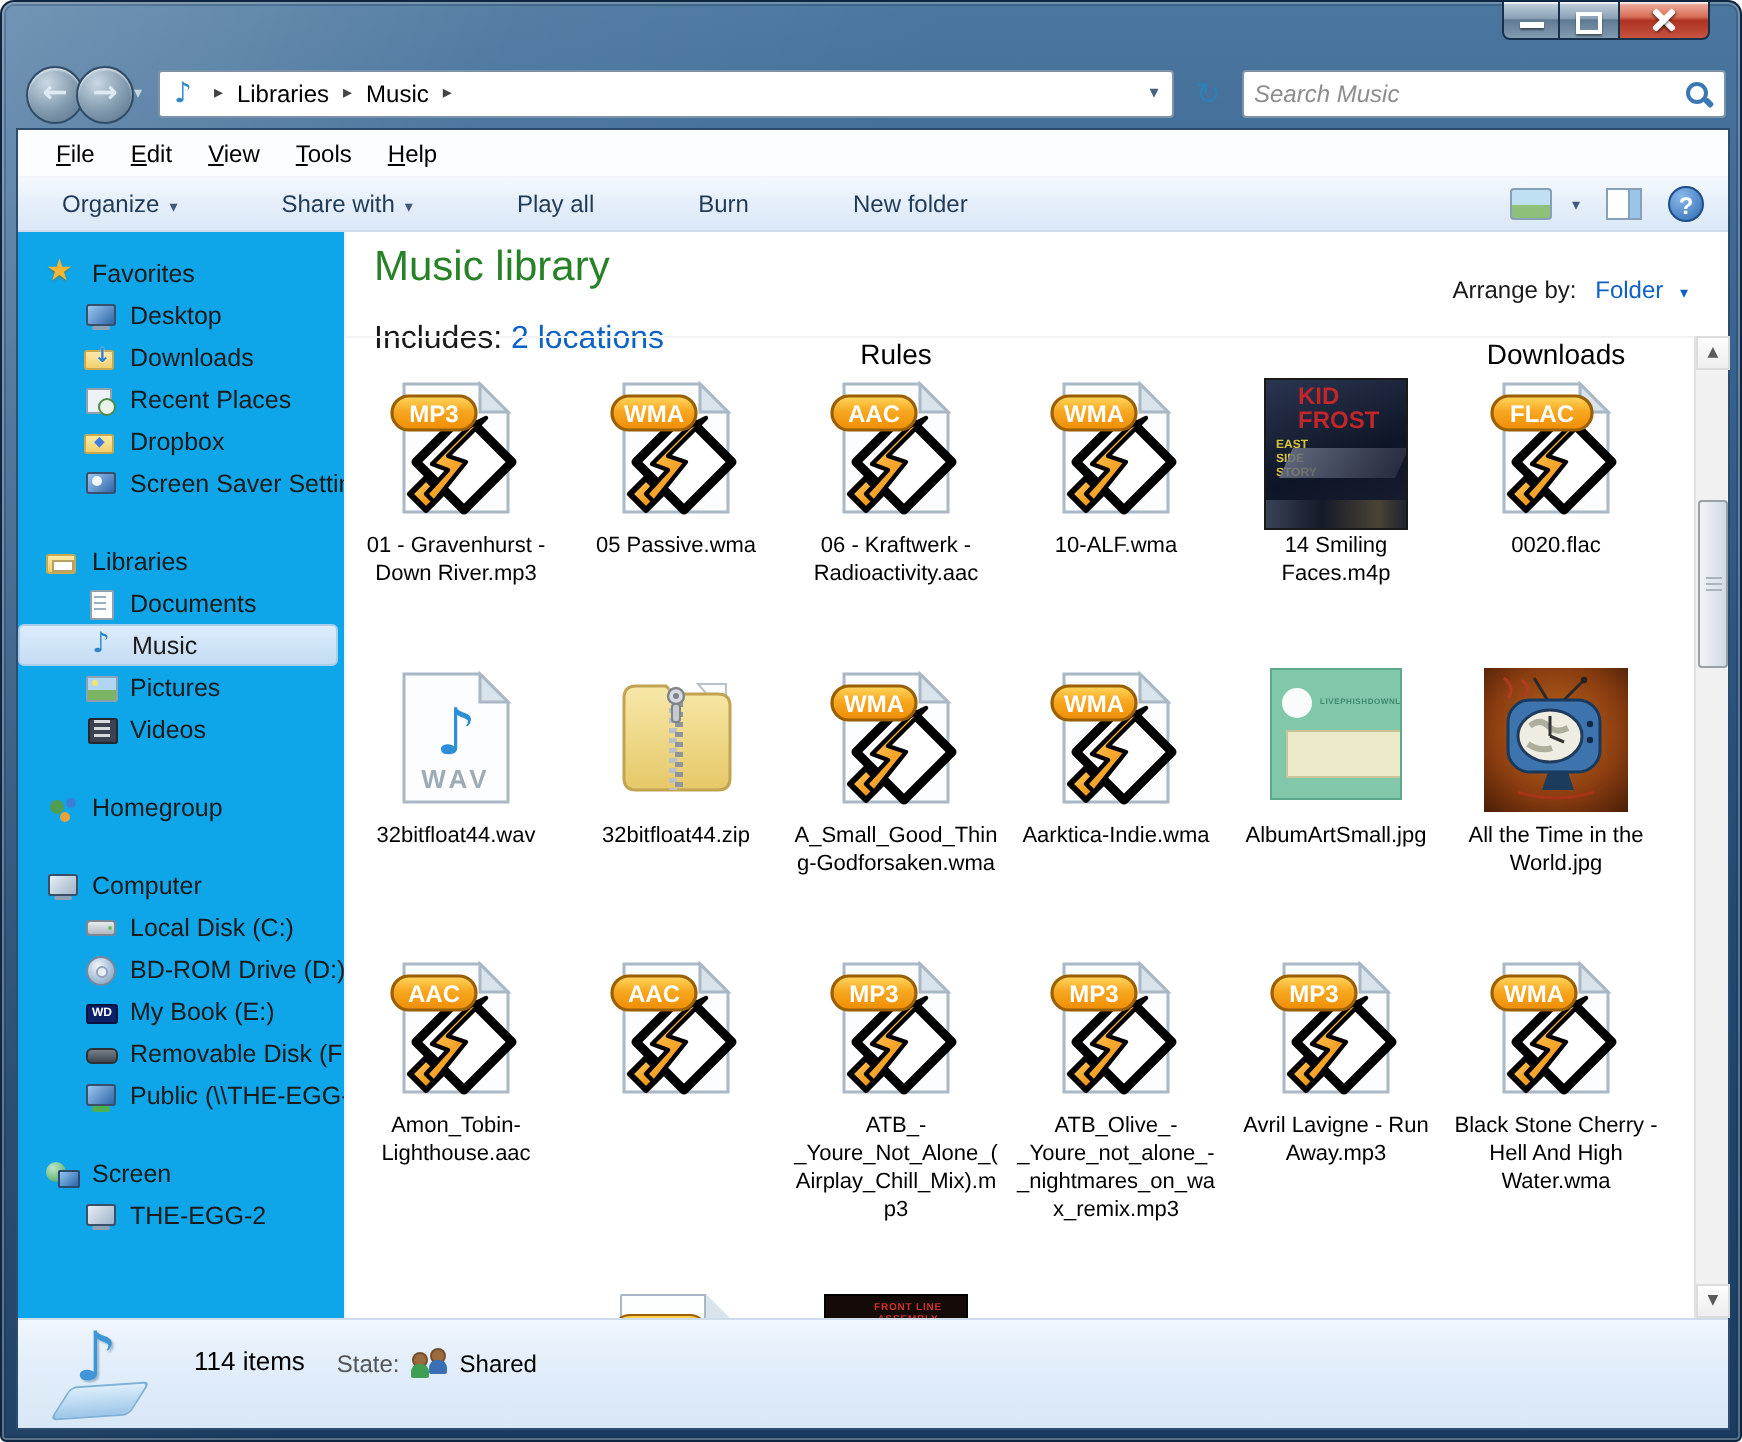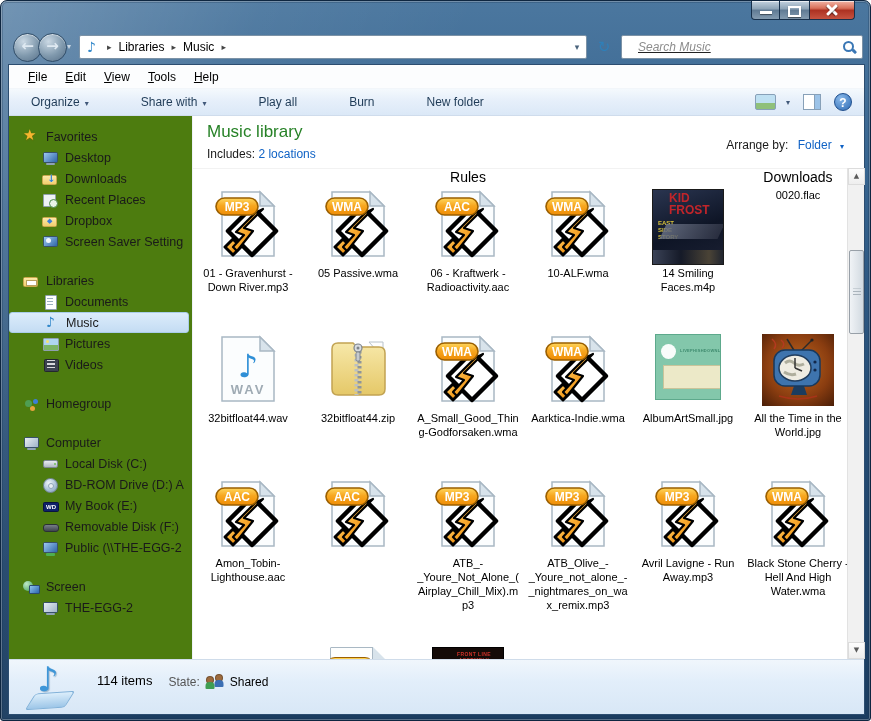--- a/index.html
+++ b/index.html
@@ -35,40 +35,40 @@
   .nav-fwd{left:37px;}
   .nav-chev{position:absolute;left:66px;top:41px;color:#c9d6e2;font-size:8px;}
   .addressbar{position:absolute;left:78px;top:34px;width:508px;height:24px;background:#fff;border:1px solid #7c92a6;border-radius:2px;display:flex;align-items:center;font-size:12px;color:#000;box-sizing:border-box;}
   .crumb-note{color:#2f86c9;font:bold 14px/14px "DejaVu Sans",sans-serif;margin:0 4px 0 7px;}
   .crumb-sep{font-size:9px;color:#444;margin:0 7px;font-family:"DejaVu Sans",sans-serif;}
   .crumb{cursor:default;}
   .addr-spacer{flex:1;}
   .addr-drop{width:18px;text-align:center;color:#4a637c;font-size:9px;font-family:"DejaVu Sans",sans-serif;}
   .refresh{position:absolute;left:592px;top:35px;width:22px;height:22px;text-align:center;font:15px/22px "DejaVu Sans",sans-serif;color:#2f7fb8;}
   .searchbox{position:absolute;left:620px;top:34px;width:242px;height:24px;background:#fff;border:1px solid #7c92a6;border-radius:2px;display:flex;align-items:center;box-sizing:border-box;}
-  .searchbox input{border:none;outline:none;flex:1;font:italic 12px "Liberation Sans",sans-serif;color:#222;padding:0 16px;background:transparent;text-decoration:underline;}
+  .searchbox input{border:none;outline:none;flex:1;font:italic 12px "Liberation Sans",sans-serif;color:#222;padding:0 5px;background:transparent;}
   .searchbox input::placeholder{color:#8d8d8d;font-style:italic;}
   .mag{width:16px;height:16px;margin-right:5px;position:relative;flex:none;}
   .mag::before{content:"";position:absolute;left:2px;top:2px;width:7px;height:7px;border:2px solid #3a77b5;border-radius:50%;}
   .mag::after{content:"";position:absolute;left:10.5px;top:11px;width:5px;height:2.5px;background:#3a77b5;transform:rotate(45deg);border-radius:1px;}
   
   .menubar{height:23px;background:#fcfdfe;display:flex;align-items:center;padding-left:10px;font-size:12px;color:#000;}
   .menu-item{padding:3px 9px;cursor:default;}
   .toolbar{height:28px;background:linear-gradient(#f4f9fd,#e6effa 45%,#dbe8f7);border-top:1px solid #f2f6fa;border-bottom:1px solid #cfdcec;display:flex;align-items:center;padding:0 14px;font-size:12px;color:#1f3b57;position:relative;box-sizing:border-box;gap:24px;}
   .tb-btn{padding:4px 8px;margin-right:12px;cursor:default;white-space:nowrap;}
   .caret{font-size:8px;margin-left:5px;color:#41597a;font-family:"DejaVu Sans",sans-serif;}
   .tb-right{position:absolute;right:12px;top:0;height:100%;display:flex;align-items:center;gap:13px;}
   .views-wrap{display:flex;align-items:center;gap:5px;}
   .views-ic{width:19px;height:14px;border:1px solid #87a0b8;border-radius:2px;background:linear-gradient(180deg,#bfe0f2 55%,#8fc07a 55%);}
   .preview-ic{width:16px;height:14px;border:1px solid #87a0b8;background:#fff;position:relative;}
   .preview-ic::after{content:"";position:absolute;right:0;top:0;width:5px;height:100%;background:#9cc3e8;border-left:1px solid #87a0b8;}
   .help-ic{width:18px;height:18px;border-radius:50%;background:radial-gradient(circle at 35% 28%,#8ab9ea,#2e6bb4);border:1px solid #1d4d8c;color:#fff;font:bold 12px/18px "Liberation Sans",sans-serif;text-align:center;box-sizing:border-box;}
   
   .bodyarea{position:relative;height:543px;display:flex;}
-  .sidebar{width:184px;flex:none;padding-top:10px;font-size:12.5px;color:#1a1a1a;overflow:hidden;border-right:1px solid #eef3f8;box-sizing:border-box;background:#4d7c0f;}
+  .sidebar{width:164px;flex:none;padding-top:10px;font-size:12.5px;color:#1a1a1a;overflow:hidden;border-right:1px solid #eef3f8;box-sizing:border-box;background:#0ea5e9;}
   .sb-section{margin-bottom:18px;}
   .sb-head{display:flex;align-items:center;padding:2px 0 2px 14px;height:17px;white-space:nowrap;cursor:default;}
   .sb-item{display:flex;align-items:center;padding:2px 0 2px 33px;height:17px;white-space:nowrap;cursor:default;}
   .sb-item.sel{background:linear-gradient(#dcecfb,#c4dcf3);border:1px solid #a9cdea;border-radius:3px;margin-right:3px;height:15px;padding-top:2px;padding-bottom:2px;}
   
   .ic{width:17px;height:16px;margin-right:6px;flex:none;position:relative;display:inline-block;}
   .ic-star::before{content:"★";position:absolute;left:0;top:-2px;font:15px/16px "DejaVu Sans",sans-serif;color:#f7b62f;text-shadow:0 1px 1px rgba(150,90,0,.4);}
   .mon::before{content:"";position:absolute;left:1px;top:2px;width:13px;height:9px;border:1px solid #38506c;border-radius:1.5px;background:linear-gradient(135deg,#9cc8f0,#2f66a8);}
   .mon::after{content:"";position:absolute;left:4px;top:13px;width:9px;height:2.5px;background:#8fa2b5;border-radius:1px;}
   .mon--gray::before{background:linear-gradient(135deg,#e8eef4,#9fb4c8);}
@@ -92,22 +92,22 @@
   .ic-cdrom::before{content:"";position:absolute;left:1px;top:1px;width:13px;height:13px;border-radius:50%;background:radial-gradient(circle at 38% 32%,#f2f7fa,#a9c0d8 55%,#7e99b8);border:1px solid #76879c;}
   .ic-cdrom::after{content:"";position:absolute;left:6px;top:6px;width:4px;height:4px;border-radius:50%;background:#e8eef4;border:1px solid #8fa4ba;}
   .ic-wd::before{content:"WD";position:absolute;left:1px;top:4px;width:14px;height:8px;background:#0e2168;color:#fff;font:bold 6px/8px "Liberation Sans",sans-serif;text-align:center;border-radius:1.5px;border:1px solid #081240;}
   .ic-usb::before{content:"";position:absolute;left:1px;top:5px;width:14px;height:6px;border-radius:3px;background:linear-gradient(#777e88,#3f454e);border:1px solid #2b3036;}
   .ic-publicpc::after{content:"";position:absolute;left:4px;top:13px;width:9px;height:3px;background:#4fae4f;border-radius:1px;}
   .ic-network::before{content:"";position:absolute;left:0;top:2px;width:10px;height:10px;border-radius:50%;background:radial-gradient(circle at 35% 30%,#bfe8c8,#3f9e53);}
   .ic-network::after{content:"";position:absolute;right:0;bottom:1px;width:9px;height:7px;background:linear-gradient(135deg,#8fc3ef,#2b66ad);border:1px solid #2b4a6e;border-radius:1px;}
   
   .fpane{flex:1;position:relative;background:#fff;}
   .fheader{height:52px;position:relative;padding:6px 0 0 14px;box-sizing:border-box;}
-  .ftitle{font-size:17px;color:#278227;}
-  .fincl{font-size:12px;margin-top:5px;color:#1a1a1a;}
+  .ftitle{font-size:21px;color:#278227;}
+  .fincl{font-size:16px;margin-top:15px;color:#1a1a1a;}
   .link{color:#0f62c5;cursor:pointer;}
   .arrange{position:absolute;right:20px;top:22px;font-size:12px;color:#1a1a1a;}
   .arrange .val{color:#0f62c5;margin-left:6px;cursor:pointer;}
   .arrange .caret{color:#0f62c5;}
   .scrollarea{position:absolute;left:0;right:17px;top:52px;bottom:0;overflow:hidden;border-top:1px solid #f2f2f2;}
   .partials-top{position:relative;height:18px;}
   .pt-label{position:absolute;top:0;width:110px;text-align:center;font-size:14px;color:#000;}
   .frow{display:flex;height:145px;}
   .fcell{width:110px;flex:none;display:flex;flex-direction:column;align-items:center;cursor:default;}
   .fi-wrap{height:76px;display:flex;align-items:flex-start;justify-content:center;margin-top:2px;}
@@ -423,20 +423,33 @@
                 <div class="fcell">
                   <div class="fi-wrap">
                     <div class="art art-kf">
                       <span class="t1">KID FROST</span>
                       <span class="t2">EAST SIDE STORY</span>
                     </div>
                   </div>
                   <div class="flabel">14 Smiling Faces.m4p</div>
                 </div>
                 <div class="fcell">
+                  <div class="fi-wrap">
+                    <svg class="fic" width="66" height="70" viewBox="0 0 66 70">
+                      <polygon points="7,3 45,3 59,17 59,67 7,67" fill="#fbfdfe" stroke="#a9b8c4" stroke-width="1.5"></polygon>
+  <polygon points="45,3 45,17 59,17" fill="#d8e3eb" stroke="#a9b8c4" stroke-width="1.5"></polygon>
+  <g stroke="#000" stroke-linejoin="round">
+    <polygon points="37,18 61,42 37,66 13,42" fill="#fff" stroke-width="4.5"></polygon>
+    <polygon points="18,50 26,58 18,66 10,58" fill="url(#g-bolt)" stroke-width="3"></polygon>
+    <polygon points="48,20 29,39 38,42 22,62 18,58 29,46 21,43 40,24" fill="url(#g-bolt)" stroke-width="2.2"></polygon>
+  </g>
+  <rect x="1" y="9" width="50" height="17" rx="8.5" fill="url(#g-badge)" stroke="#9a5f00" stroke-width="1.6"></rect>
+  <text class="badge-t" x="26" y="22" text-anchor="middle" font-size="12" font-weight="bold" fill="#fff">FLAC</text>
+                    </svg>
+                  </div>
                   <div class="flabel">0020.flac</div>
                 </div>
               </div>
               <div class="frow">
                 <div class="fcell">
                   <div class="fi-wrap">
                     <svg class="fic" width="66" height="70" viewBox="0 0 66 70">
                       <polygon points="7,3 45,3 59,17 59,67 7,67" fill="#fbfdfe" stroke="#a9b8c4" stroke-width="1.5"></polygon>
   <polygon points="45,3 45,17 59,17" fill="#d8e3eb" stroke="#a9b8c4" stroke-width="1.5"></polygon>
   <text x="33" y="43" text-anchor="middle" font-size="32" font-weight="bold" fill="#2f8fd6" font-family="DejaVu Sans,sans-serif">♪</text>

